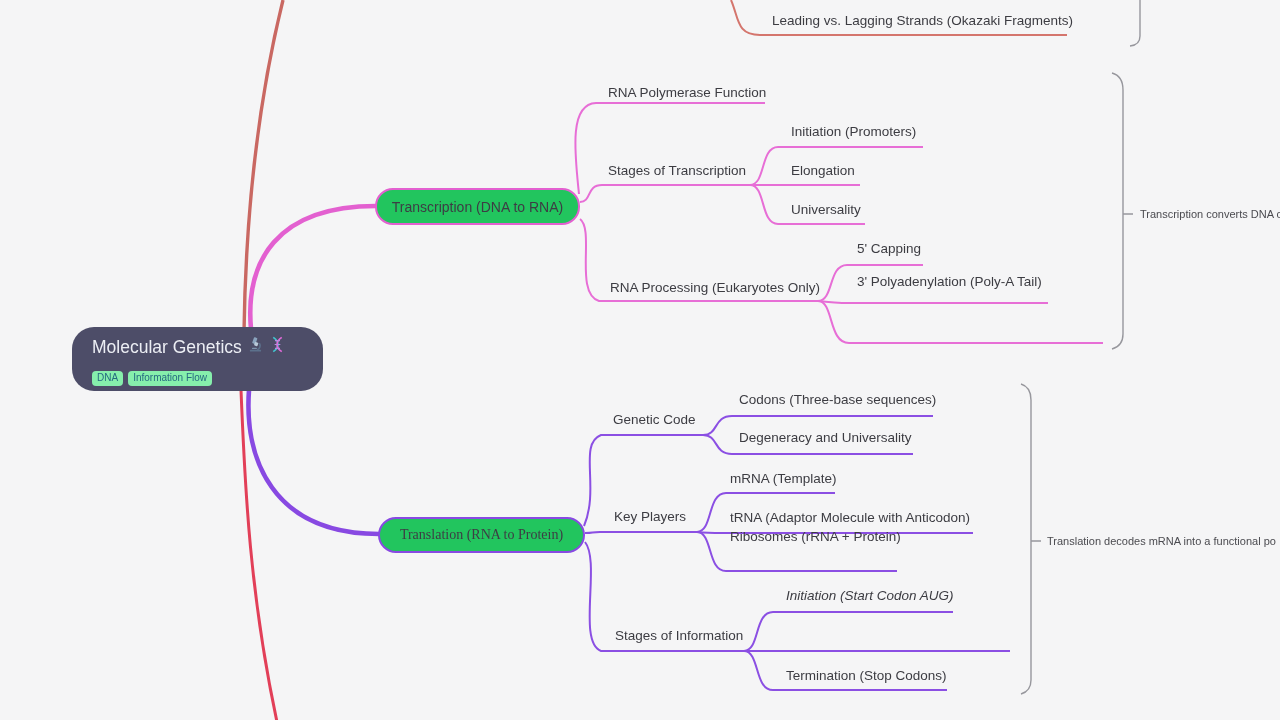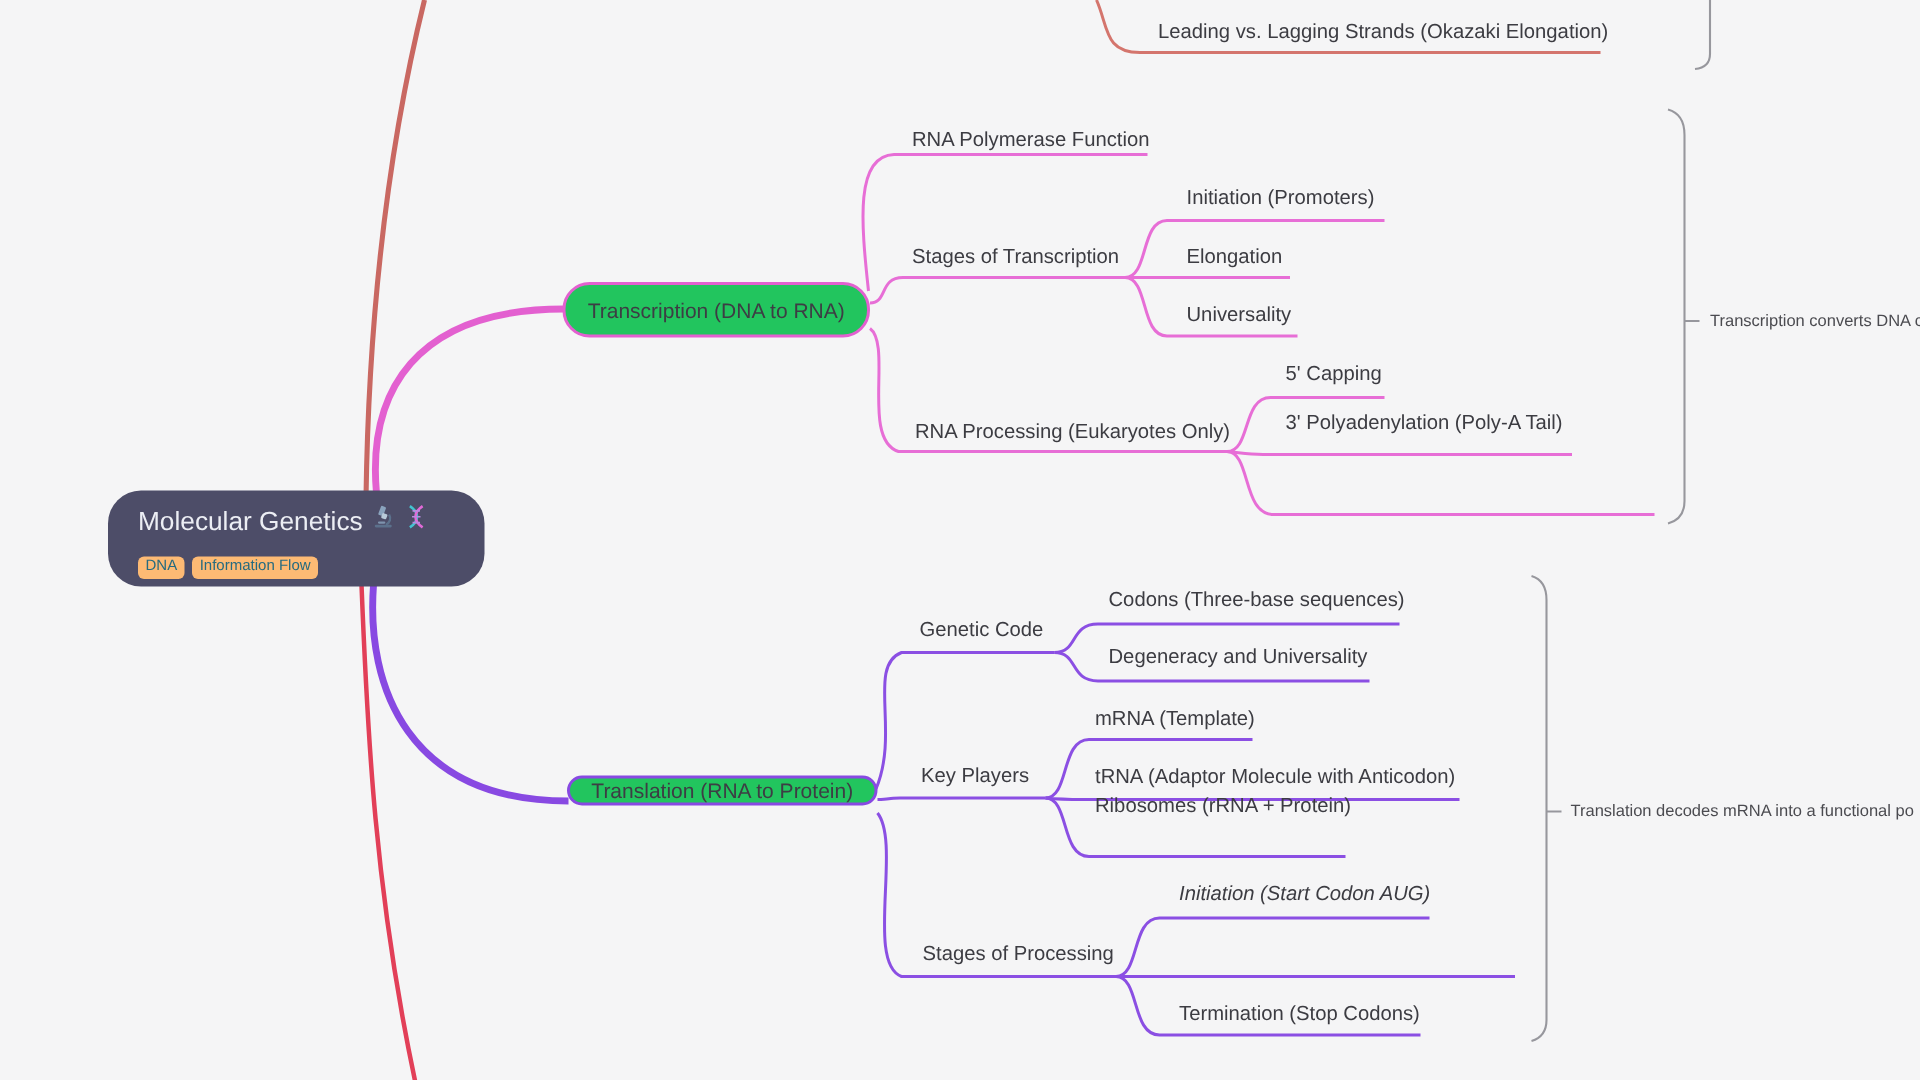--- a/index.html
+++ b/index.html
@@ -61,21 +61,21 @@
     color: #eceef4;
     white-space: nowrap;
   }
   #root-tags {
     position: absolute;
     left: 20px; top: 44px;
     display: flex;
     gap: 5px;
   }
   .tag {
-    background: #fdba74;
+    background: #86efac;
     color: #266b80;
     font-size: 10px;
     line-height: 12px;
     padding: 1px 5px 2px 5px;
     border-radius: 4px;
     white-space: nowrap;
   }
   .emoji-icon { display: inline-block; }
 </style>
 </head>
@@ -146,40 +146,40 @@
         </svg>
       </span>
     </div>
     <div id="root-tags">
       <span class="tag">DNA</span>
       <span class="tag">Information Flow</span>
     </div>
   </div>
 
   <div class="node pink" style="left:375px; top:188px; width:205px; height:37px;">Transcription (DNA to RNA)</div>
-  <div class="node purple" style="left:378px; top:517px; width:207px; height:20px;">Translation (RNA to Protein)</div>
+  <div class="node purple" style="left:378px; top:517px; width:207px; height:36px;font-family:Liberation Serif, serif;">Translation (RNA to Protein)</div>
 
-  <div class="lbl" style="left:772px; top:12px;">Leading vs. Lagging Strands (Okazaki Elongation)</div>
+  <div class="lbl" style="left:772px; top:12px;">Leading vs. Lagging Strands (Okazaki Fragments)</div>
 
   <div class="lbl" style="left:608px; top:84px;">RNA Polymerase Function</div>
   <div class="lbl" style="left:608px; top:162px;">Stages of Transcription</div>
   <div class="lbl" style="left:791px; top:123px;">Initiation (Promoters)</div>
   <div class="lbl" style="left:791px; top:162px;">Elongation</div>
   <div class="lbl" style="left:791px; top:201px;">Universality</div>
   <div class="lbl" style="left:610px; top:279px;">RNA Processing (Eukaryotes Only)</div>
   <div class="lbl" style="left:857px; top:240px;">5' Capping</div>
   <div class="lbl" style="left:857px; top:273px;">3' Polyadenylation (Poly-A Tail)</div>
 
   <div class="lbl" style="left:613px; top:411px;">Genetic Code</div>
   <div class="lbl" style="left:739px; top:391px;">Codons (Three-base sequences)</div>
   <div class="lbl" style="left:739px; top:429px;">Degeneracy and Universality</div>
   <div class="lbl" style="left:614px; top:508px;">Key Players</div>
   <div class="lbl" style="left:730px; top:470px;">mRNA (Template)</div>
   <div class="lbl" style="left:730px; top:509px;">tRNA (Adaptor Molecule with Anticodon)</div>
   <div class="lbl" style="left:730px; top:528px;">Ribosomes (rRNA + Protein)</div>
-  <div class="lbl" style="left:615px; top:627px;">Stages of Processing</div>
+  <div class="lbl" style="left:615px; top:627px;">Stages of Information</div>
   <div class="lbl" style="left:786px; top:587px;font-style:italic;">Initiation (Start Codon AUG)</div>
   <div class="lbl" style="left:786px; top:667px;">Termination (Stop Codons)</div>
 
   <div class="annot" style="left:1140px; top:208px;">Transcription converts DNA c</div>
   <div class="annot" style="left:1047px; top:535px;">Translation decodes mRNA into a functional po</div>
 
 </div>
 
 </body></html>

